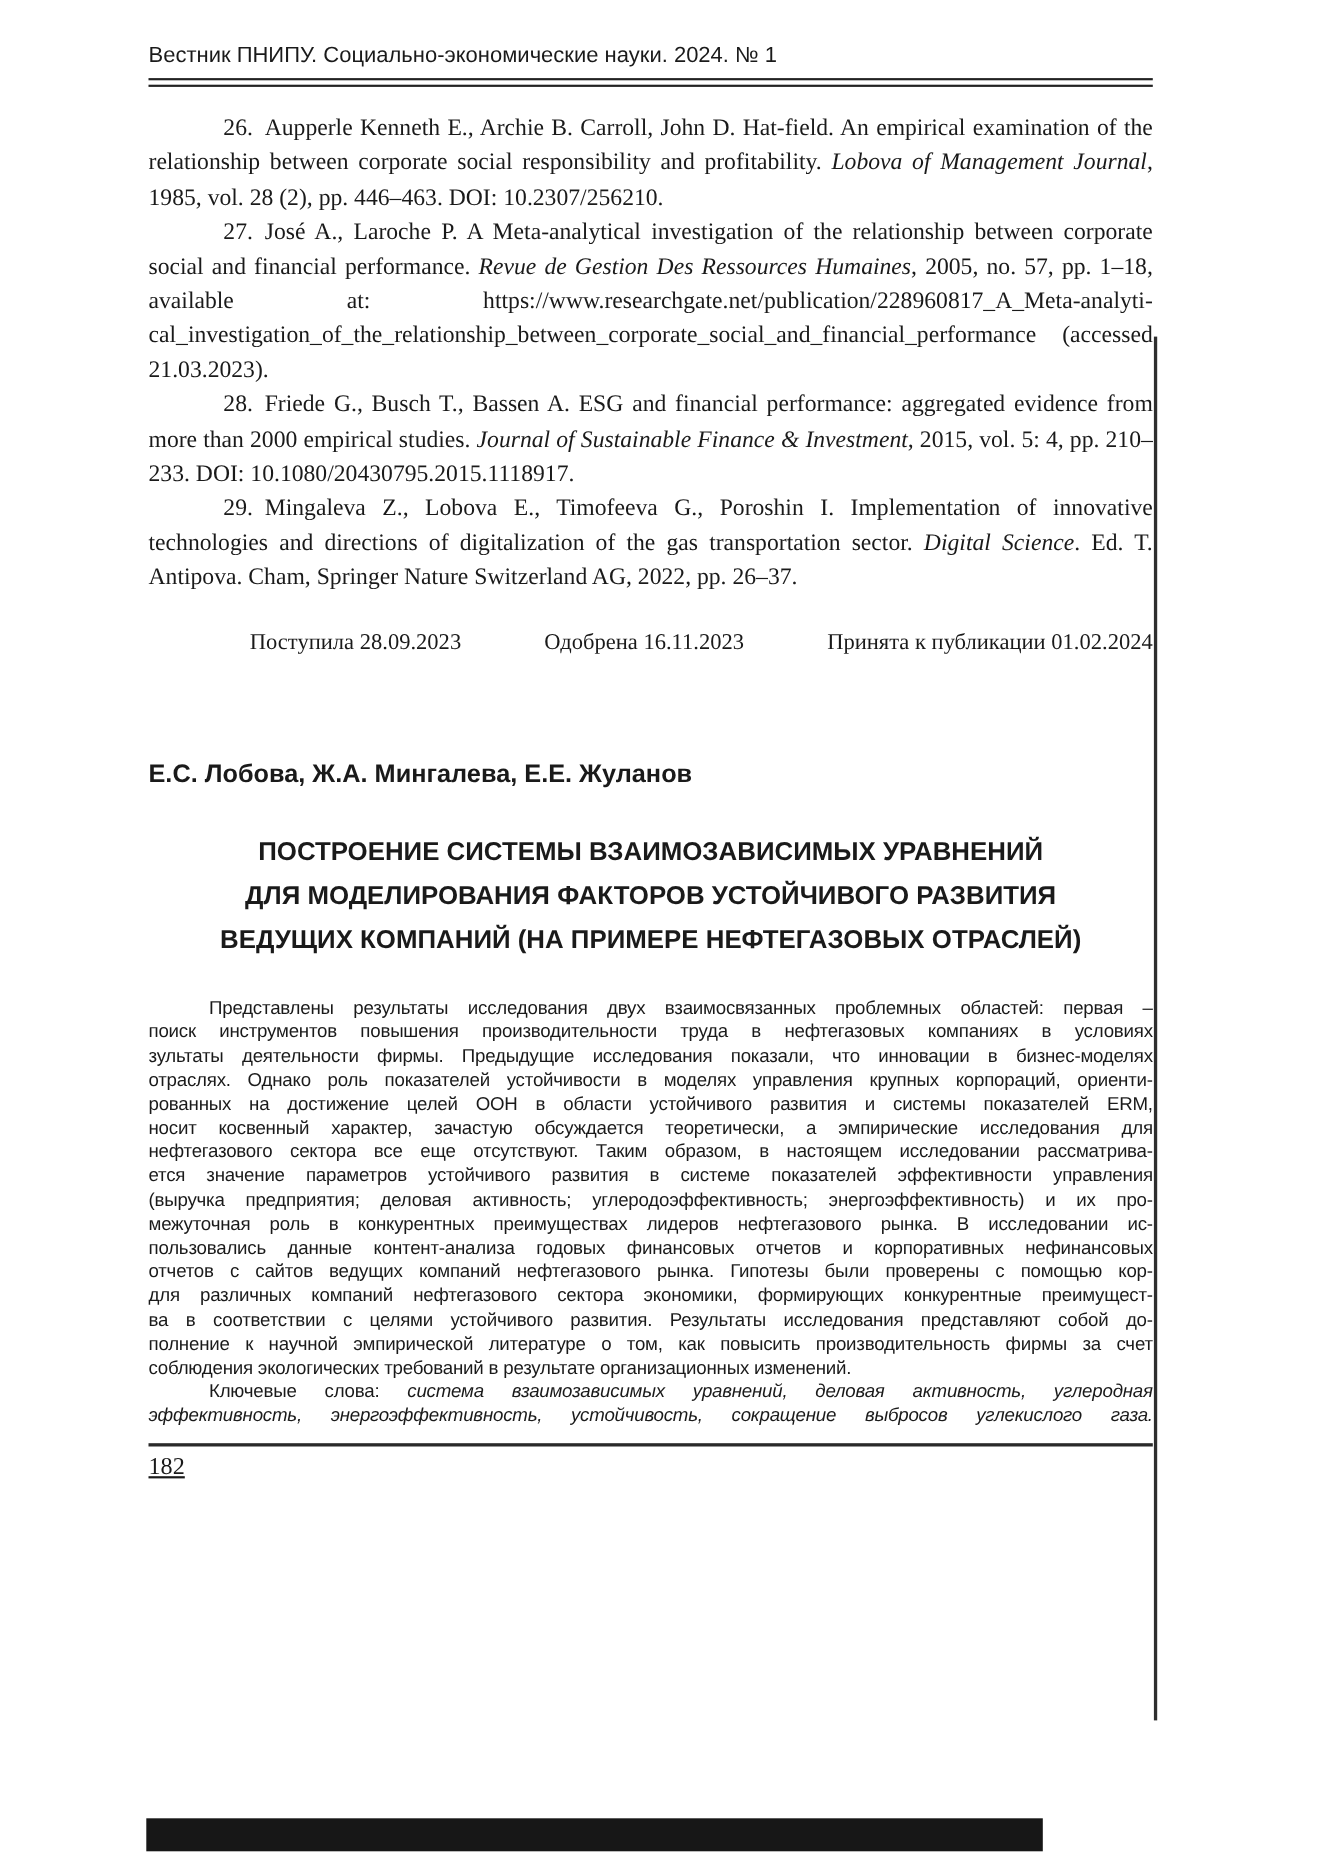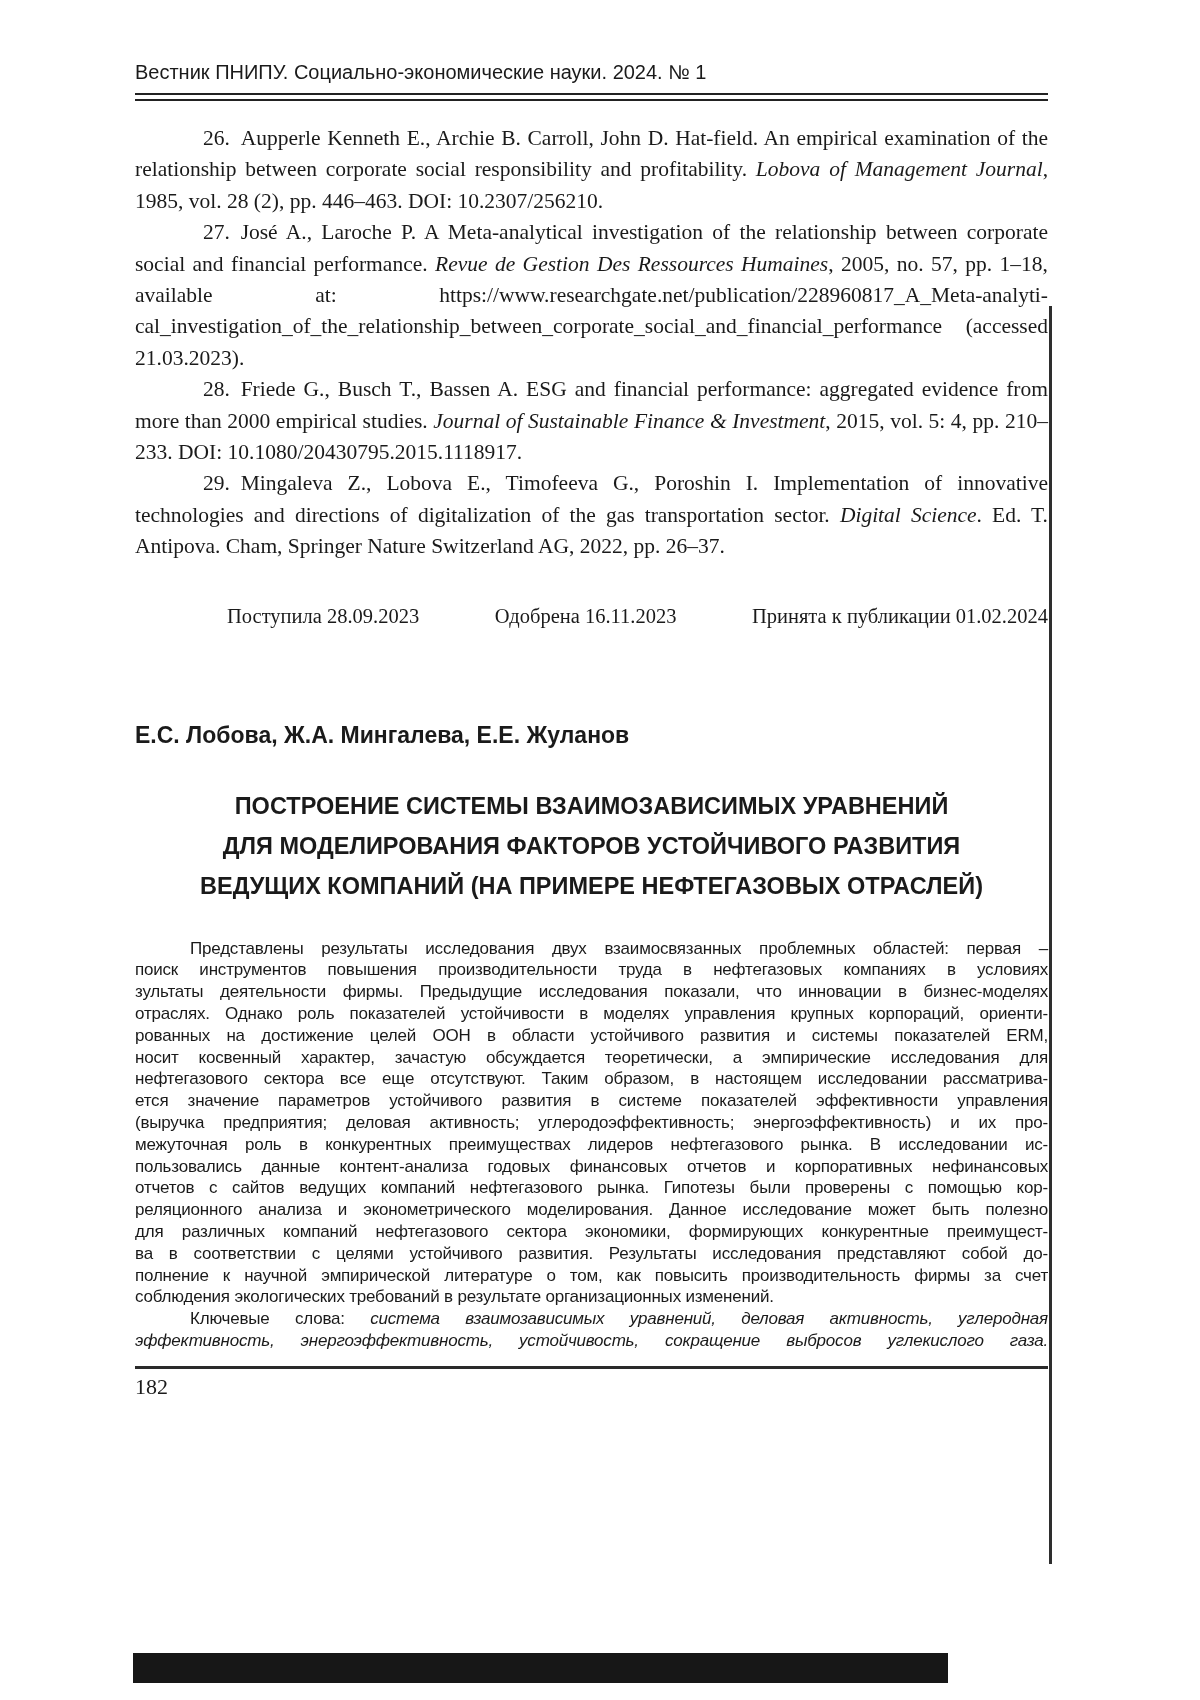--- a/index.html
+++ b/index.html
@@ -7,21 +7,21 @@
     position:relative;
     width:1200px;height:1700px;
     background:#ffffff;
     color:#1a1a1a;
     overflow:hidden;
     margin:0 auto;
   }
   .content{margin-left:135px;width:913px;}
 
   .header-text{
-    padding-top:60px;
+    padding-top:38px;
     font:20px/24px "Liberation Sans",sans-serif;
   }
   .header-rule{
     margin-top:9px;
     height:4px;
     border-top:2.5px solid #222;
     border-bottom:2.5px solid #222;
   }
 
   .refs{margin-top:22px;}
@@ -34,21 +34,21 @@
   }
   .it{font-style:italic;}
 
   .originality{
     margin-top:57px;
     font:italic 21px/26px "Liberation Serif",serif;
     text-align:right;
   }
 
   .dates{
-    margin-top:40px;
+    margin-top:30px;
     display:flex;
     justify-content:space-between;
     padding-left:92px;
     font:20.5px/26px "Liberation Serif",serif;
   }
 
   .authors{
     margin-top:92px;
     font:bold 23px/28px "Liberation Sans",sans-serif;
   }
@@ -75,20 +75,21 @@
   .keywords .line{text-align:justify;text-align-last:justify;}
   .keywords .line:first-child{text-indent:55px;}
 
   .footer-rule{
     margin-top:14px;
     border-top:3px solid #2a2a2a;
   }
   .page-number{
     margin-top:4px;
     font:22px/28px "Liberation Serif",serif;
+    text-decoration:underline;
   }
 
   
   .scan-edge-right{
     position:absolute;
     left:1049px;top:306px;
     width:3px;height:1258px;
     background:#2e2e2e;
   }
   .scan-shadow-bottom{
@@ -135,21 +136,20 @@
         <div class="line">зультаты деятельности фирмы. Предыдущие исследования показали, что инновации в бизнес-моделях</div>
         <div class="line">отраслях. Однако роль показателей устойчивости в моделях управления крупных корпораций, ориенти-</div>
         <div class="line">рованных на достижение целей ООН в области устойчивого развития и системы показателей ERM,</div>
         <div class="line">носит косвенный характер, зачастую обсуждается теоретически, а эмпирические исследования для</div>
         <div class="line">нефтегазового сектора все еще отсутствуют. Таким образом, в настоящем исследовании рассматрива-</div>
         <div class="line">ется значение параметров устойчивого развития в системе показателей эффективности управления</div>
         <div class="line">(выручка предприятия; деловая активность; углеродоэффективность; энергоэффективность) и их про-</div>
         <div class="line">межуточная роль в конкурентных преимуществах лидеров нефтегазового рынка. В исследовании ис-</div>
         <div class="line">пользовались данные контент-анализа годовых финансовых отчетов и корпоративных нефинансовых</div>
         <div class="line">отчетов с сайтов ведущих компаний нефтегазового рынка. Гипотезы были проверены с помощью кор-</div>
-        <div class="line">реляционного анализа и эконометрического моделирования. Данное исследование может быть полезно</div>
         <div class="line">для различных компаний нефтегазового сектора экономики, формирующих конкурентные преимущест-</div>
         <div class="line">ва в соответствии с целями устойчивого развития. Результаты исследования представляют собой до-</div>
         <div class="line">полнение к научной эмпирической литературе о том, как повысить производительность фирмы за счет</div>
         <div class="line">соблюдения экологических требований в результате организационных изменений.</div>
       </div>
 
     <div class="keywords">
         <div class="line"><span>Ключевые слова: </span><span class="it">система взаимозависимых уравнений, деловая активность, углеродная</span></div>
         <div class="line"><span class="it">эффективность, энергоэффективность, устойчивость, сокращение выбросов углекислого газа.</span></div>
       </div>

